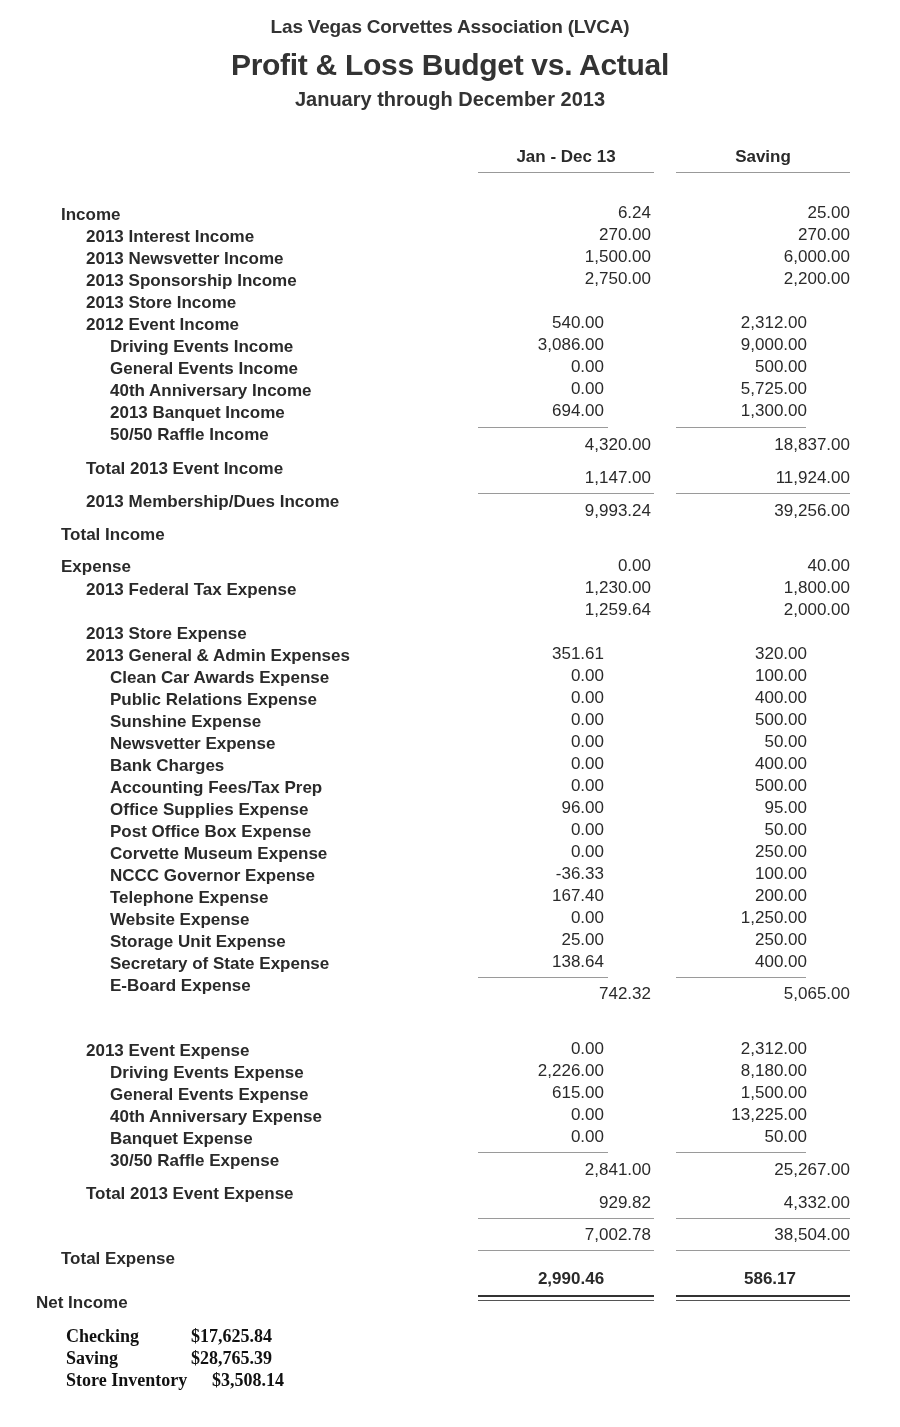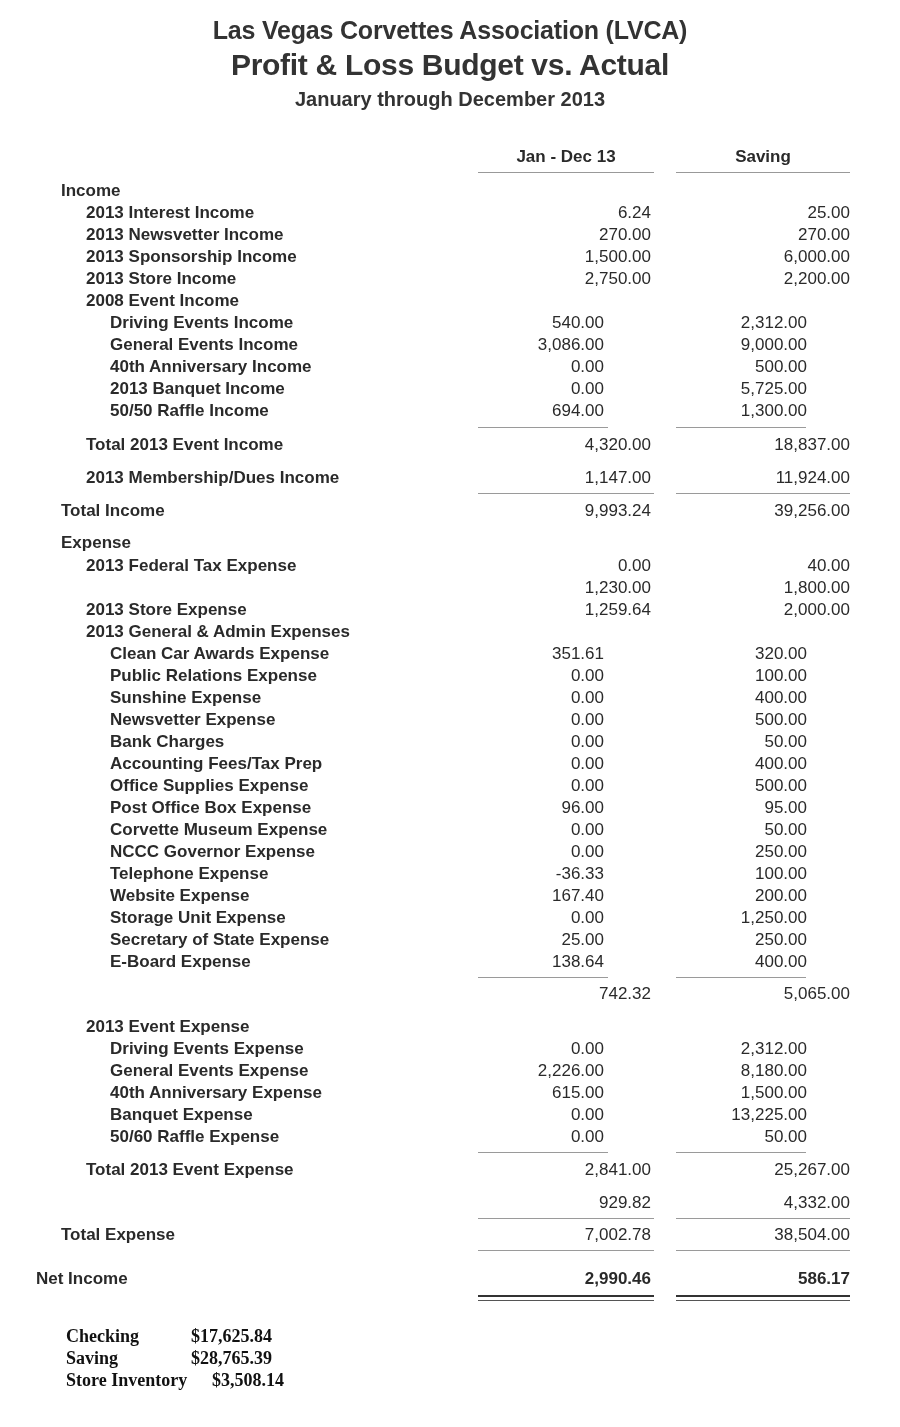--- a/index.html
+++ b/index.html
@@ -1,34 +1,34 @@
 <!DOCTYPE html>
 <html><head>
 <meta charset="utf-8">
 <style>
   html, body { margin: 0; padding: 0; background: #ffffff; }
   body { width: 900px; height: 1427px; position: relative; overflow: hidden; color: #2a2a2a; font-family: "Liberation Sans", sans-serif; }
   .title { position: absolute; left: 0; width: 900px; text-align: center; font-weight: bold; color: #333; }
-  .t1 { top: 16px; font-size: 25px; letter-spacing: -0.2px; }
+  .t1 { top: 16px; font-size: 19px; letter-spacing: -0.2px; }
   .t2 { top: 48px; font-size: 30px; letter-spacing: -0.3px; }
   .t3 { top: 88px; font-size: 20px; }
   .colhead { position: absolute; top: 147px; font-weight: bold; font-size: 17px; text-align: center; }
   .hl { position: absolute; height: 0; border-top: 1px solid #999; }
   .row { position: absolute; left: 0; width: 900px; height: 22px; font-size: 17px; font-weight: bold; }
-  .lbl { position: absolute; white-space: nowrap; }
+  .lbl { position: absolute; white-space: nowrap; margin-top: 24px; }
   .l0 { left: 36px; }
   .l1 { left: 61px; }
   .l2 { left: 86px; }
   .l3 { left: 110px; }
   .num { position: absolute; font-weight: normal; text-align: right; width: 160px; white-space: nowrap; }
   .a-outer { left: 491px; }
   .b-outer { left: 690px; }
   .a-inner { left: 444px; }
   .b-inner { left: 647px; }
-  .num.bold { font-weight: bold; }
+  .num.bold { font-weight: bold; text-align: center; }
   .rule { position: absolute; height: 0; border-top: 1px solid #9a9a9a; }
   .dbl { position: absolute; height: 3px; border-top: 2px solid #333; border-bottom: 1px solid #555; }
   .bal { position: absolute; left: 66px; font-family: "Liberation Serif", serif; font-weight: bold; font-size: 18px; color: #111; }
   .bal .bl { position: absolute; left: 0; white-space: nowrap; }
   .bal .bv { position: absolute; left: 125px; width: 105px; text-align: left; white-space: nowrap; }
 </style>
 </head>
 <body>
 
 <div class="title t1">Las Vegas Corvettes Association (LVCA)</div>
@@ -58,21 +58,21 @@
   <span class="lbl l2">2013 Sponsorship Income</span>
   <span class="num a-outer">1,500.00</span>
   <span class="num b-outer">6,000.00</span>
 </div>
 <div class="row" style="top:269px">
   <span class="lbl l2">2013 Store Income</span>
   <span class="num a-outer">2,750.00</span>
   <span class="num b-outer">2,200.00</span>
 </div>
 <div class="row" style="top:291px">
-  <span class="lbl l2">2008 Event Income</span>
+  <span class="lbl l2">2012 Event Income</span>
 </div>
 
 <div class="row" style="top:313px">
   <span class="lbl l3">Driving Events Income</span>
   <span class="num a-inner">540.00</span>
   <span class="num b-inner">2,312.00</span>
 </div>
 <div class="row" style="top:335px">
   <span class="lbl l3">General Events Income</span>
   <span class="num a-inner">3,086.00</span>
@@ -236,21 +236,21 @@
   <span class="lbl l3">40th Anniversary Expense</span>
   <span class="num a-inner">615.00</span>
   <span class="num b-inner">1,500.00</span>
 </div>
 <div class="row" style="top:1105px">
   <span class="lbl l3">Banquet Expense</span>
   <span class="num a-inner">0.00</span>
   <span class="num b-inner">13,225.00</span>
 </div>
 <div class="row" style="top:1127px">
-  <span class="lbl l3">50/60 Raffle Expense</span>
+  <span class="lbl l3">30/50 Raffle Expense</span>
   <span class="num a-inner">0.00</span>
   <span class="num b-inner">50.00</span>
 </div>
 <div class="rule" style="left:478px;width:130px;top:1152px"></div>
 <div class="rule" style="left:676px;width:130px;top:1152px"></div>
 
 <div class="row" style="top:1160px">
   <span class="lbl l2">Total 2013 Event Expense</span>
   <span class="num a-outer">2,841.00</span>
   <span class="num b-outer">25,267.00</span>

